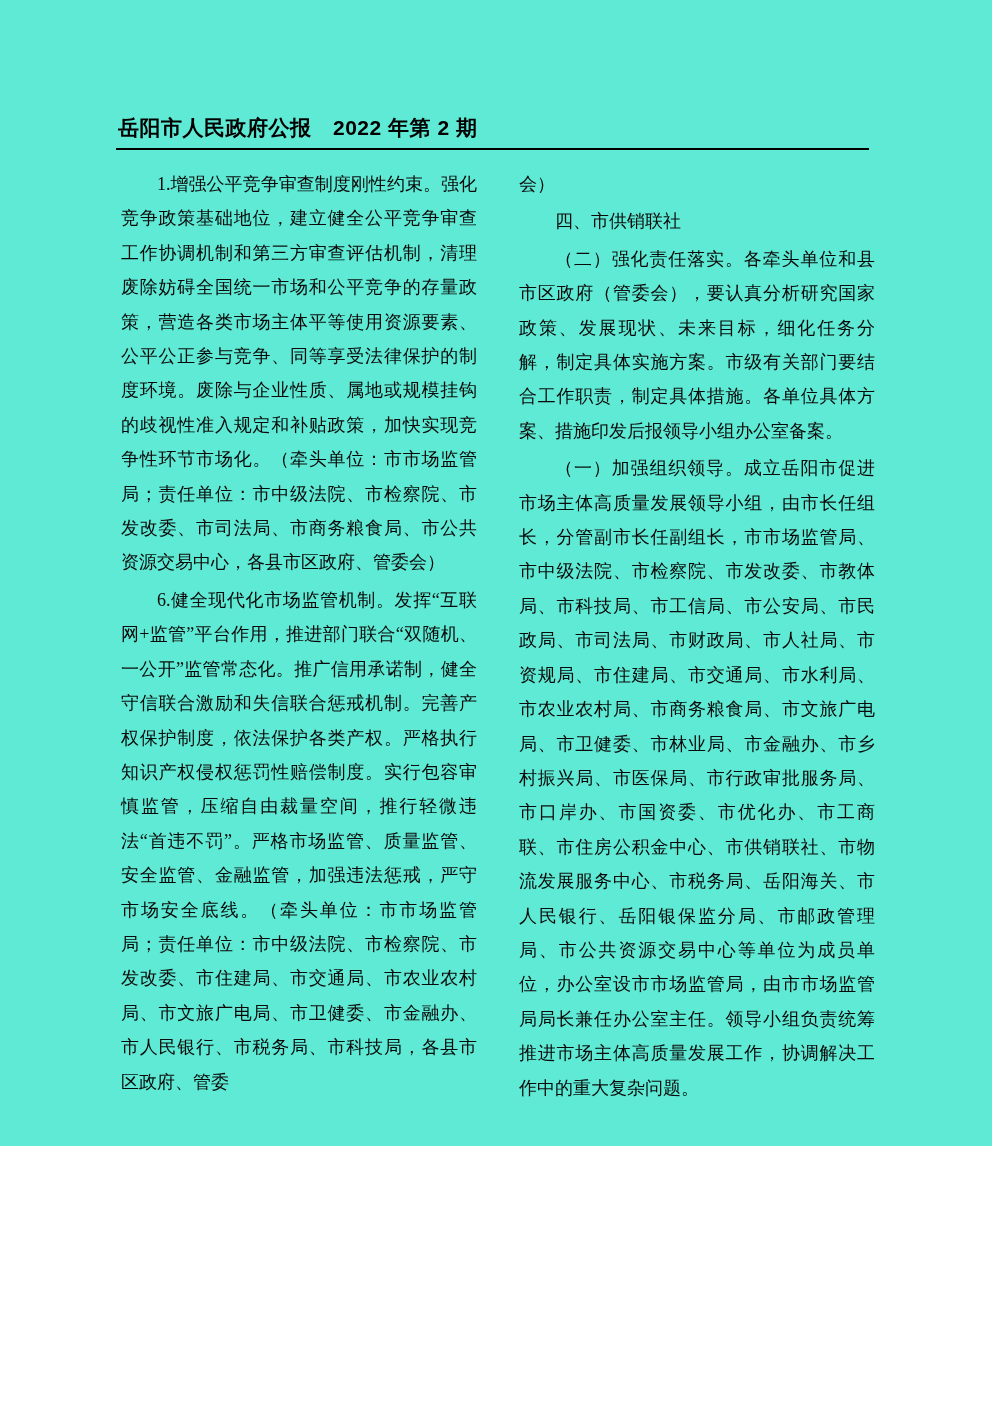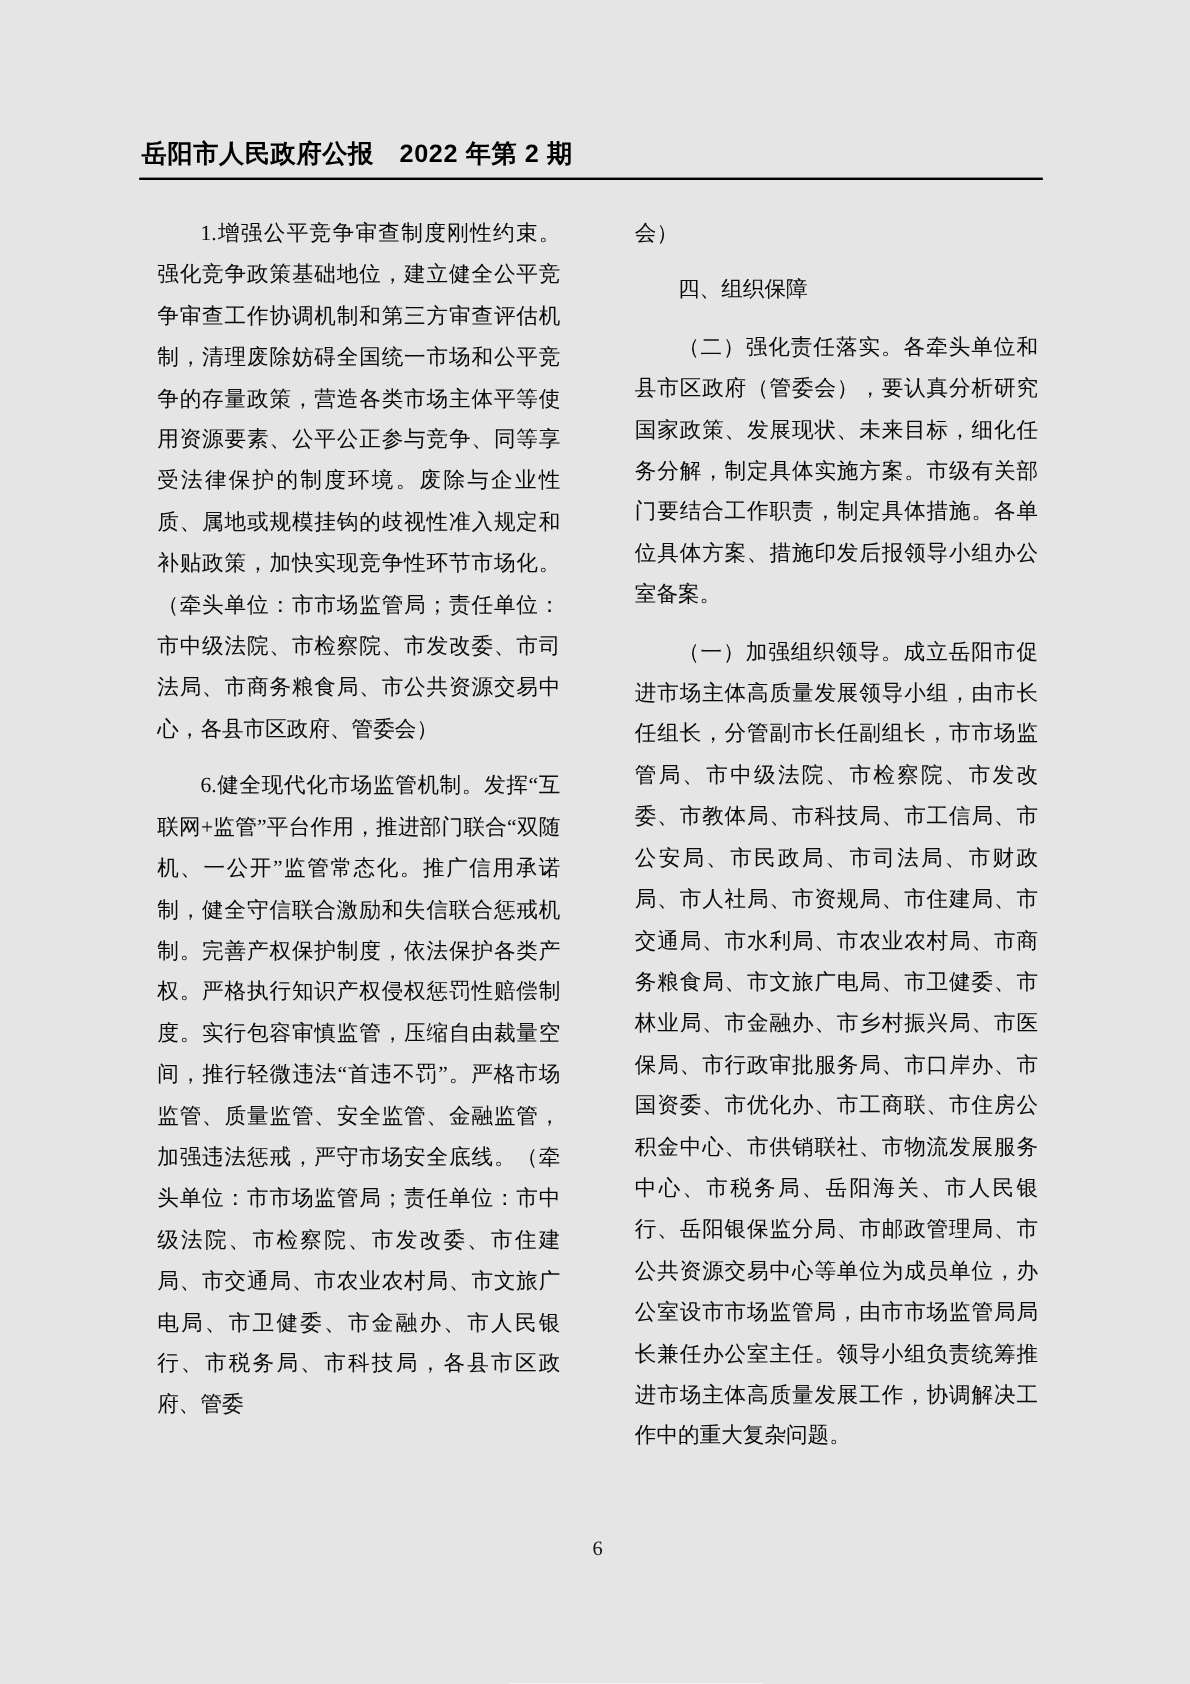--- a/index.html
+++ b/index.html
@@ -3,22 +3,22 @@
 <meta charset="utf-8">
 <style>
   html, body {
     margin: 0;
     padding: 0;
     background: #ffffff;
   }
   .page {
     position: relative;
     width: 992px;
-    height: 1403px;
-    background: #e5e5e5;
+    height: 1146px;
+    background: #5eead4;
     color: #000;
     overflow: hidden;
     font-family: "Liberation Serif", "DejaVu Serif", serif;
   }
   .masthead {
     position: absolute;
     left: 118px;
     top: 114px;
     width: 760px;
     font-family: "Liberation Sans", "DejaVu Sans", sans-serif;
@@ -45,21 +45,21 @@
     gap: 36px;
   }
   .col {
     width: 362px;
     font-size: 18px;
     line-height: 34.4px;
     text-align: justify;
     color: #0a0a0a;
   }
   .col p {
-    margin: 13px;
+    margin: 3px;
     padding: 0;
     text-indent: 2em;
     word-break: break-all;
   }
   .col p.no-indent {
     text-indent: 0;
   }
   .page-footer {
     position: absolute;
     left: 118px;
@@ -81,21 +81,21 @@
 
   <main class="columns">
 
     <section class="col">
       <p>1.增强公平竞争审查制度刚性约束。强化竞争政策基础地位，建立健全公平竞争审查工作协调机制和第三方审查评估机制，清理废除妨碍全国统一市场和公平竞争的存量政策，营造各类市场主体平等使用资源要素、公平公正参与竞争、同等享受法律保护的制度环境。废除与企业性质、属地或规模挂钩的歧视性准入规定和补贴政策，加快实现竞争性环节市场化。（牵头单位：市市场监管局；责任单位：市中级法院、市检察院、市发改委、市司法局、市商务粮食局、市公共资源交易中心，各县市区政府、管委会）</p>
       <p>6.健全现代化市场监管机制。发挥“互联网+监管”平台作用，推进部门联合“双随机、一公开”监管常态化。推广信用承诺制，健全守信联合激励和失信联合惩戒机制。完善产权保护制度，依法保护各类产权。严格执行知识产权侵权惩罚性赔偿制度。实行包容审慎监管，压缩自由裁量空间，推行轻微违法“首违不罚”。严格市场监管、质量监管、安全监管、金融监管，加强违法惩戒，严守市场安全底线。（牵头单位：市市场监管局；责任单位：市中级法院、市检察院、市发改委、市住建局、市交通局、市农业农村局、市文旅广电局、市卫健委、市金融办、市人民银行、市税务局、市科技局，各县市区政府、管委</p>
     </section>
 
     <section class="col">
       <p class="no-indent">会）</p>
-      <p>四、组织保障</p>
+      <p>四、市供销联社</p>
       <p>（二）强化责任落实。各牵头单位和县市区政府（管委会），要认真分析研究国家政策、发展现状、未来目标，细化任务分解，制定具体实施方案。市级有关部门要结合工作职责，制定具体措施。各单位具体方案、措施印发后报领导小组办公室备案。</p>
       <p>（一）加强组织领导。成立岳阳市促进市场主体高质量发展领导小组，由市长任组长，分管副市长任副组长，市市场监管局、市中级法院、市检察院、市发改委、市教体局、市科技局、市工信局、市公安局、市民政局、市司法局、市财政局、市人社局、市资规局、市住建局、市交通局、市水利局、市农业农村局、市商务粮食局、市文旅广电局、市卫健委、市林业局、市金融办、市乡村振兴局、市医保局、市行政审批服务局、市口岸办、市国资委、市优化办、市工商联、市住房公积金中心、市供销联社、市物流发展服务中心、市税务局、岳阳海关、市人民银行、岳阳银保监分局、市邮政管理局、市公共资源交易中心等单位为成员单位，办公室设市市场监管局，由市市场监管局局长兼任办公室主任。领导小组负责统筹推进市场主体高质量发展工作，协调解决工作中的重大复杂问题。</p>
     </section>
 
   </main>
 
   <footer class="page-footer">
     <span>6</span>
   </footer>
 

